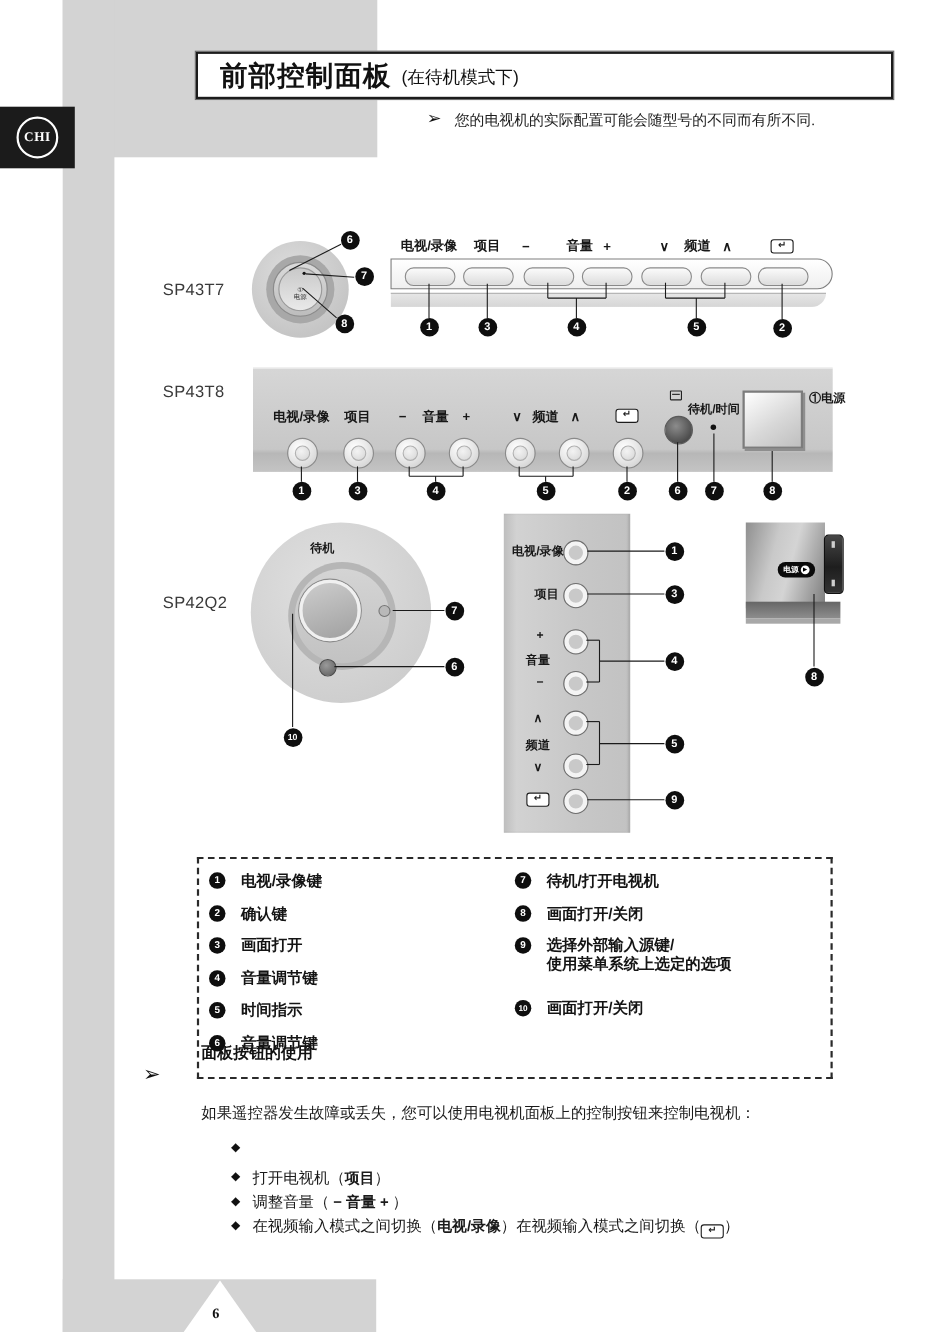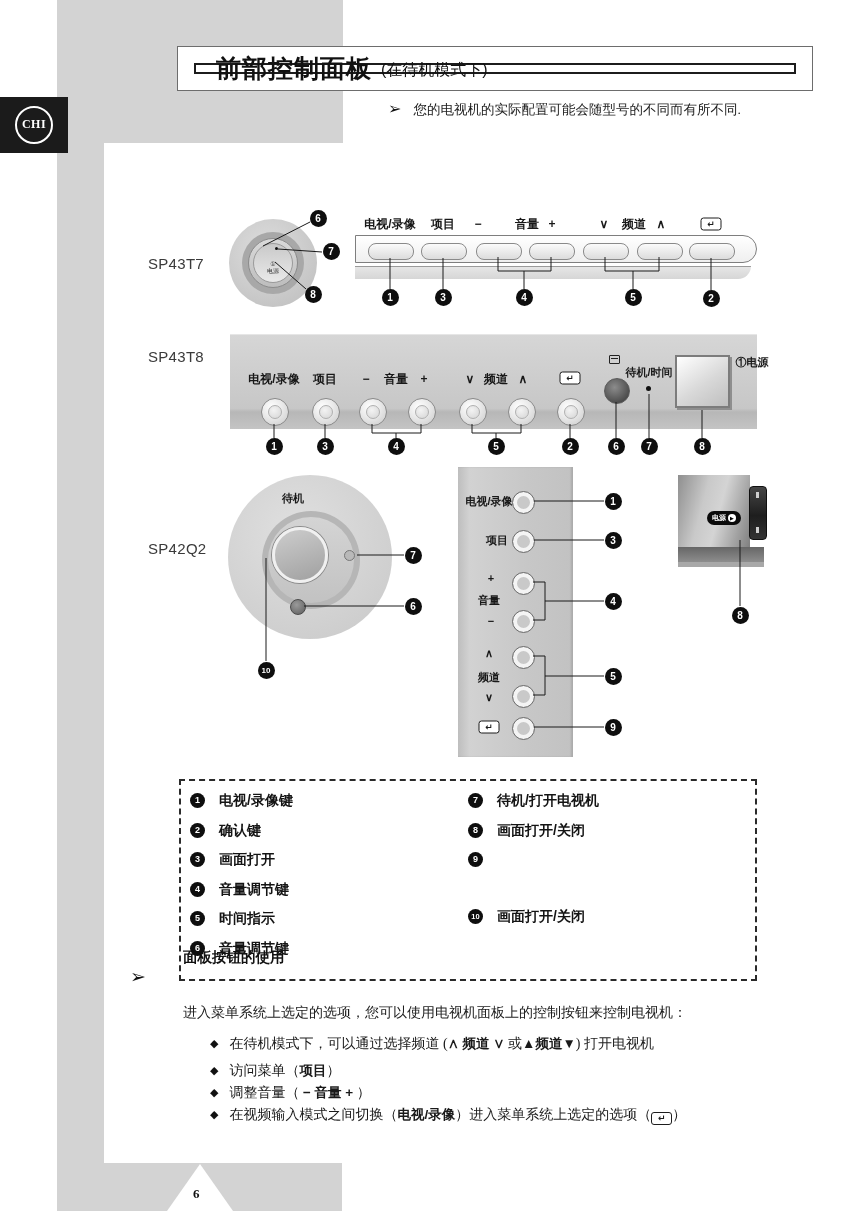--- a/index.html
+++ b/index.html
@@ -8,21 +8,21 @@
     font-family:"Liberation Sans",sans-serif;color:#111;
   }
   
   .decor{position:absolute;background:#d3d3d3;z-index:0;}
   .chi-tab{position:absolute;left:0;top:97px;width:68px;height:56px;background:#1b1b1b;
     display:flex;align-items:center;justify-content:center;z-index:4;}
   .chi-circle{width:34px;height:34px;border:2px solid #fff;border-radius:50%;
     color:#fff;font:bold 12px/32px "Liberation Serif",serif;text-align:center;letter-spacing:.5px;}
   
   .title-box{position:absolute;left:177px;top:46px;width:636px;height:45px;border:1px solid #6d6d6d;
-    padding:16px;box-sizing:border-box;z-index:3;background:#fff;}
+    padding:0;box-sizing:border-box;z-index:3;background:#fff;}
   .title-inner{border:2px solid #1c1c1c;height:100%;box-sizing:border-box;display:flex;
     align-items:center;padding-left:20px;gap:9px;}
   .title-main{font-size:25px;font-weight:bold;letter-spacing:1px;}
   .title-suffix{font-size:16px;margin-top:4px;}
   .note-row{position:absolute;left:388px;top:101px;display:flex;gap:12px;align-items:flex-start;z-index:3;}
   .note-arrow{font-size:16px;line-height:16px;}
   .note-text{font:13.5px/17px "Liberation Serif",serif;color:#1d1d1d;}
   
   .ml{position:absolute;font:15px "Liberation Sans",sans-serif;color:#3a3a3a;letter-spacing:.3px;z-index:3;}
   .dl{position:absolute;transform:translate(-50%,-50%);font:bold 12px "Liberation Sans",sans-serif;
@@ -334,43 +334,44 @@
 <div class="legend-item" style="left:468px;top:792px;">
   <span class="co-s">7</span>
   <span class="legend-label">待机/打开电视机</span>
 </div>
 <div class="legend-item" style="left:468px;top:822px;">
   <span class="co-s">8</span>
   <span class="legend-label">画面打开/关闭</span>
 </div>
 <div class="legend-item" style="left:468px;top:851px;">
   <span class="co-s">9</span>
+  <span class="legend-label">选择外部输入源键/
+使用菜单系统上选定的选项</span>
 </div>
 <div class="legend-item" style="left:468px;top:908px;">
   <span class="co-s ten">10</span>
   <span class="legend-label">画面打开/关闭</span>
 </div>
 
 <div class="usage-arrow">➢</div>
 <div class="usage-heading">面板按钮的使用</div>
-<div class="usage-intro">进入菜单系统上选定的选项，您可以使用电视机面板上的控制按钮来控制电视机：</div>
+<div class="usage-intro">如果遥控器发生故障或丢失，您可以使用电视机面板上的控制按钮来控制电视机：</div>
 
 <div class="bullet" style="top:1035px;">
   <span class="bmk">◆</span>
-  <span class="btxt"><span>在待机模式下，可以通过选择频道 (</span><span class="b">∧ 频道 ∨</span><span> 或</span><span class="b">▲频道▼</span><span>) 打开电视机</span></span>
 </div>
 <div class="bullet" style="top:1062px;">
   <span class="bmk">◆</span>
-  <span class="btxt"><span>访问菜单（</span><span class="b">项目</span><span>）</span></span>
+  <span class="btxt"><span>打开电视机（</span><span class="b">项目</span><span>）</span></span>
 </div>
 <div class="bullet" style="top:1084px;">
   <span class="bmk">◆</span>
   <span class="btxt"><span>调整音量（ </span><span class="b">− 音量 +</span><span> ）</span></span>
 </div>
 <div class="bullet" style="top:1106px;">
   <span class="bmk">◆</span>
-  <span class="btxt"><span>在视频输入模式之间切换（</span><span class="b">电视/录像</span><span>）进入菜单系统上选定的选项（</span><span class="enter-icon">
+  <span class="btxt"><span>在视频输入模式之间切换（</span><span class="b">电视/录像</span><span>）在视频输入模式之间切换（</span><span class="enter-icon">
         <span>↵</span>
       </span><span>）</span></span>
 </div>
 
 <div class="page-tri"></div>
 <div class="page-num">6</div>
 
 </body></html>

